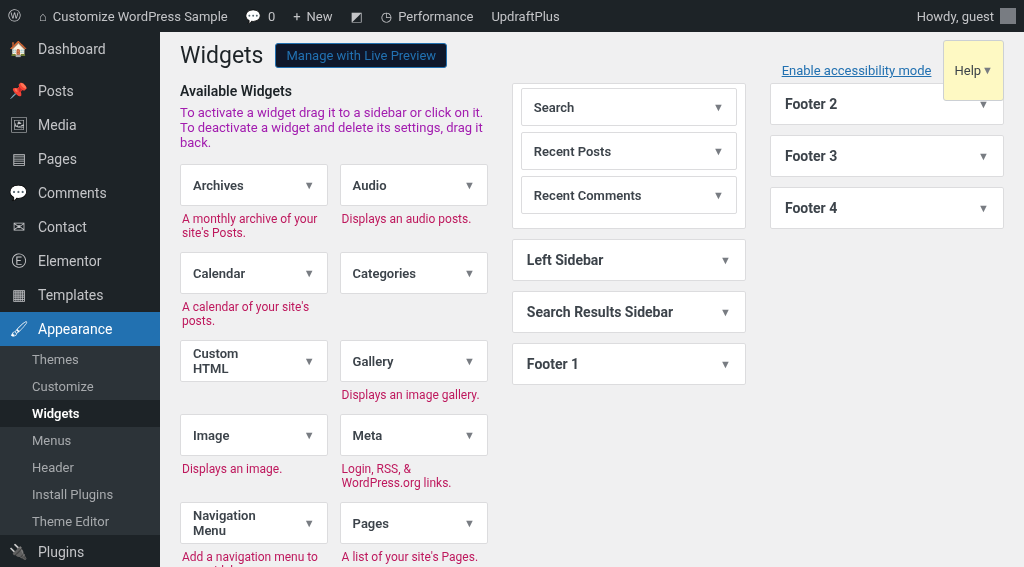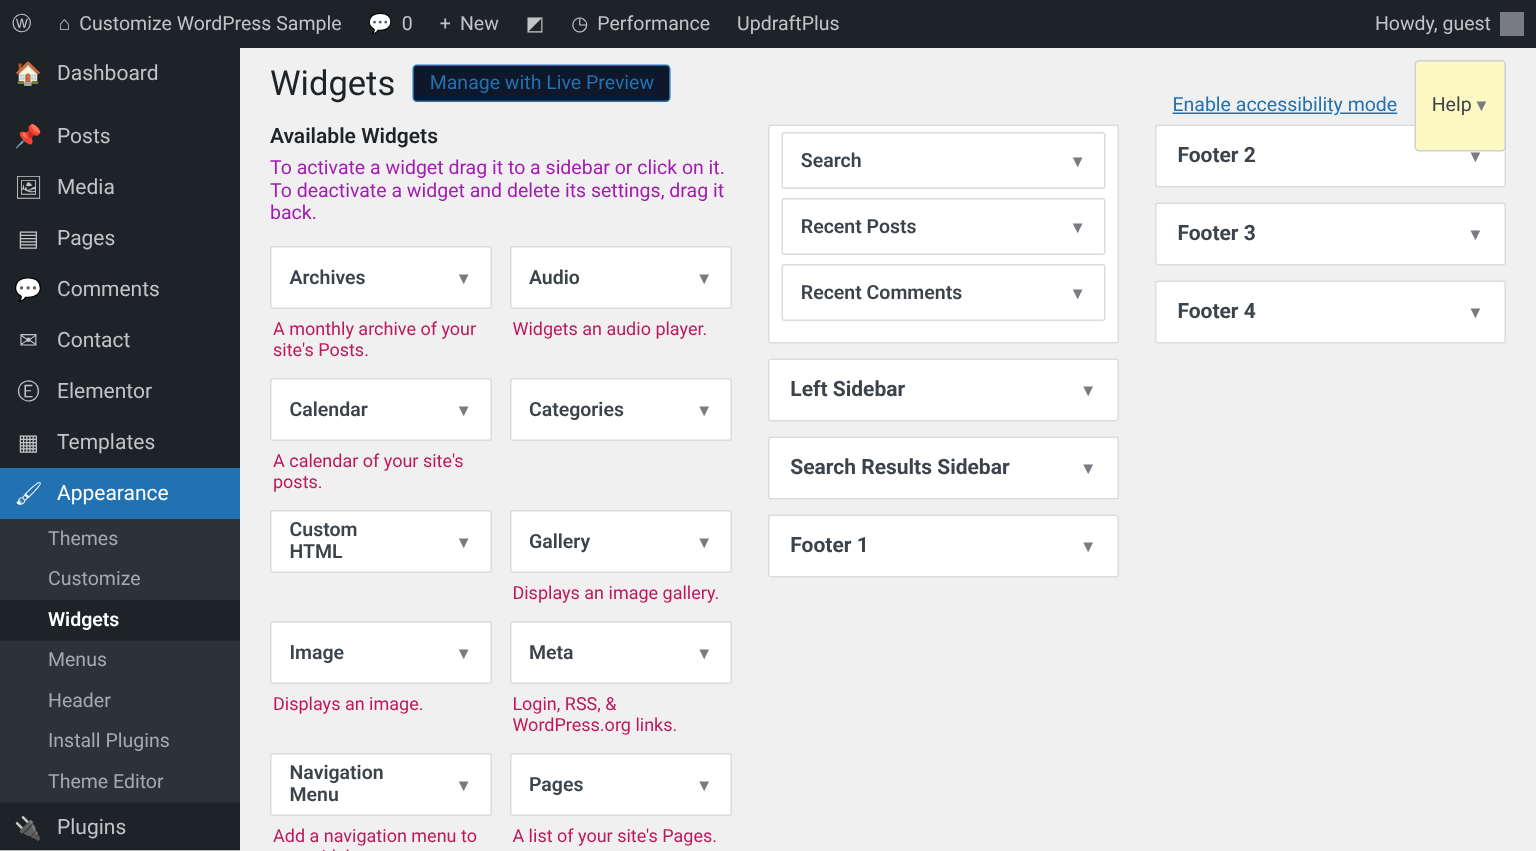--- a/index.html
+++ b/index.html
@@ -167,21 +167,21 @@
                 <span>Archives</span>
                 <span class="tri">▼</span>
               </div>
               <div class="wdesc">A monthly archive of your site's Posts.</div>
             </div>
             <div class="avail-cell">
               <div class="wbox">
                 <span>Audio</span>
                 <span class="tri">▼</span>
               </div>
-              <div class="wdesc">Widgets an audio player.</div>
+              <div class="wdesc">Displays an audio posts.</div>
             </div>
             <div class="avail-cell">
               <div class="wbox">
                 <span>Calendar</span>
                 <span class="tri">▼</span>
               </div>
               <div class="wdesc">A calendar of your site's posts.</div>
             </div>
             <div class="avail-cell">
               <div class="wbox">

